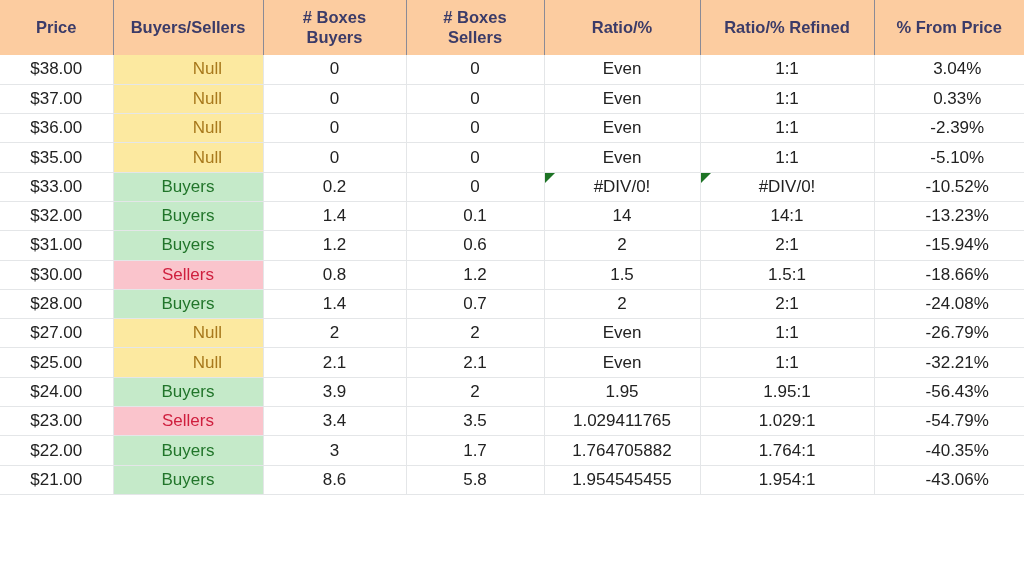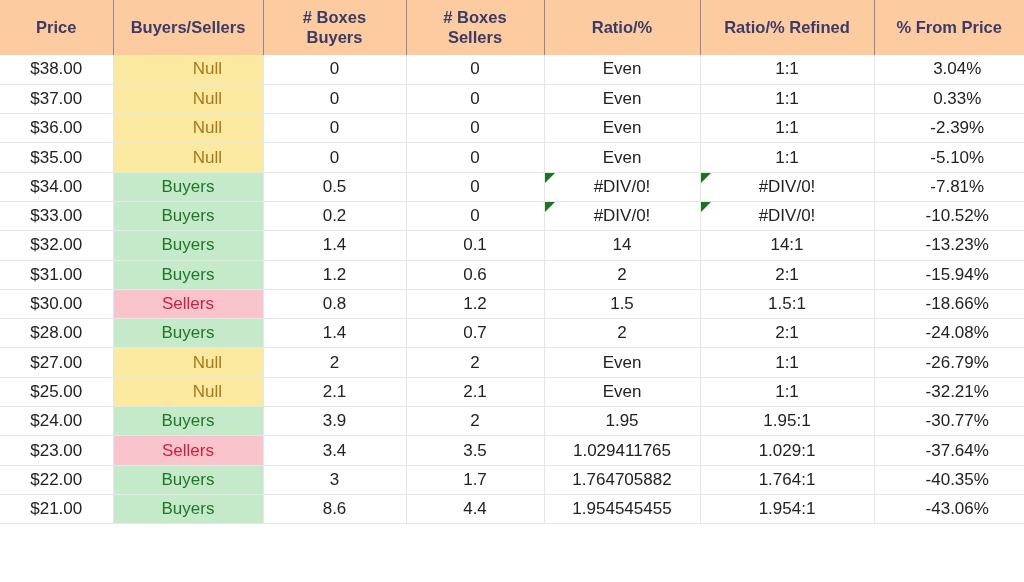--- a/index.html
+++ b/index.html
@@ -140,29 +140,20 @@
         <tr>
           <td>$35.00</td>
           <td class="st-null">Null</td>
           <td>0</td>
           <td>0</td>
           <td>Even</td>
           <td>1:1</td>
           <td class="last">-5.10%</td>
         </tr>
         <tr>
-          <td>$34.00</td>
-          <td class="st-buyers">Buyers</td>
-          <td>0.5</td>
-          <td>0</td>
-          <td class="err">#DIV/0!</td>
-          <td class="err">#DIV/0!</td>
-          <td class="last">-7.81%</td>
-        </tr>
-        <tr>
           <td>$33.00</td>
           <td class="st-buyers">Buyers</td>
           <td>0.2</td>
           <td>0</td>
           <td class="err">#DIV/0!</td>
           <td class="err">#DIV/0!</td>
           <td class="last">-10.52%</td>
         </tr>
         <tr>
           <td>$32.00</td>
@@ -218,44 +209,44 @@
           <td>1:1</td>
           <td class="last">-32.21%</td>
         </tr>
         <tr>
           <td>$24.00</td>
           <td class="st-buyers">Buyers</td>
           <td>3.9</td>
           <td>2</td>
           <td>1.95</td>
           <td>1.95:1</td>
-          <td class="last">-30.77%</td>
+          <td class="last">-56.43%</td>
         </tr>
         <tr>
           <td>$23.00</td>
           <td class="st-sellers">Sellers</td>
           <td>3.4</td>
           <td>3.5</td>
           <td>1.029411765</td>
           <td>1.029:1</td>
-          <td class="last">-37.64%</td>
+          <td class="last">-54.79%</td>
         </tr>
         <tr>
           <td>$22.00</td>
           <td class="st-buyers">Buyers</td>
           <td>3</td>
           <td>1.7</td>
           <td>1.764705882</td>
           <td>1.764:1</td>
           <td class="last">-40.35%</td>
         </tr>
         <tr>
           <td>$21.00</td>
           <td class="st-buyers">Buyers</td>
           <td>8.6</td>
-          <td>4.4</td>
+          <td>5.8</td>
           <td>1.954545455</td>
           <td>1.954:1</td>
           <td class="last">-43.06%</td>
         </tr>
       </tbody>
   </table>
 </div>
 
 </body></html>

